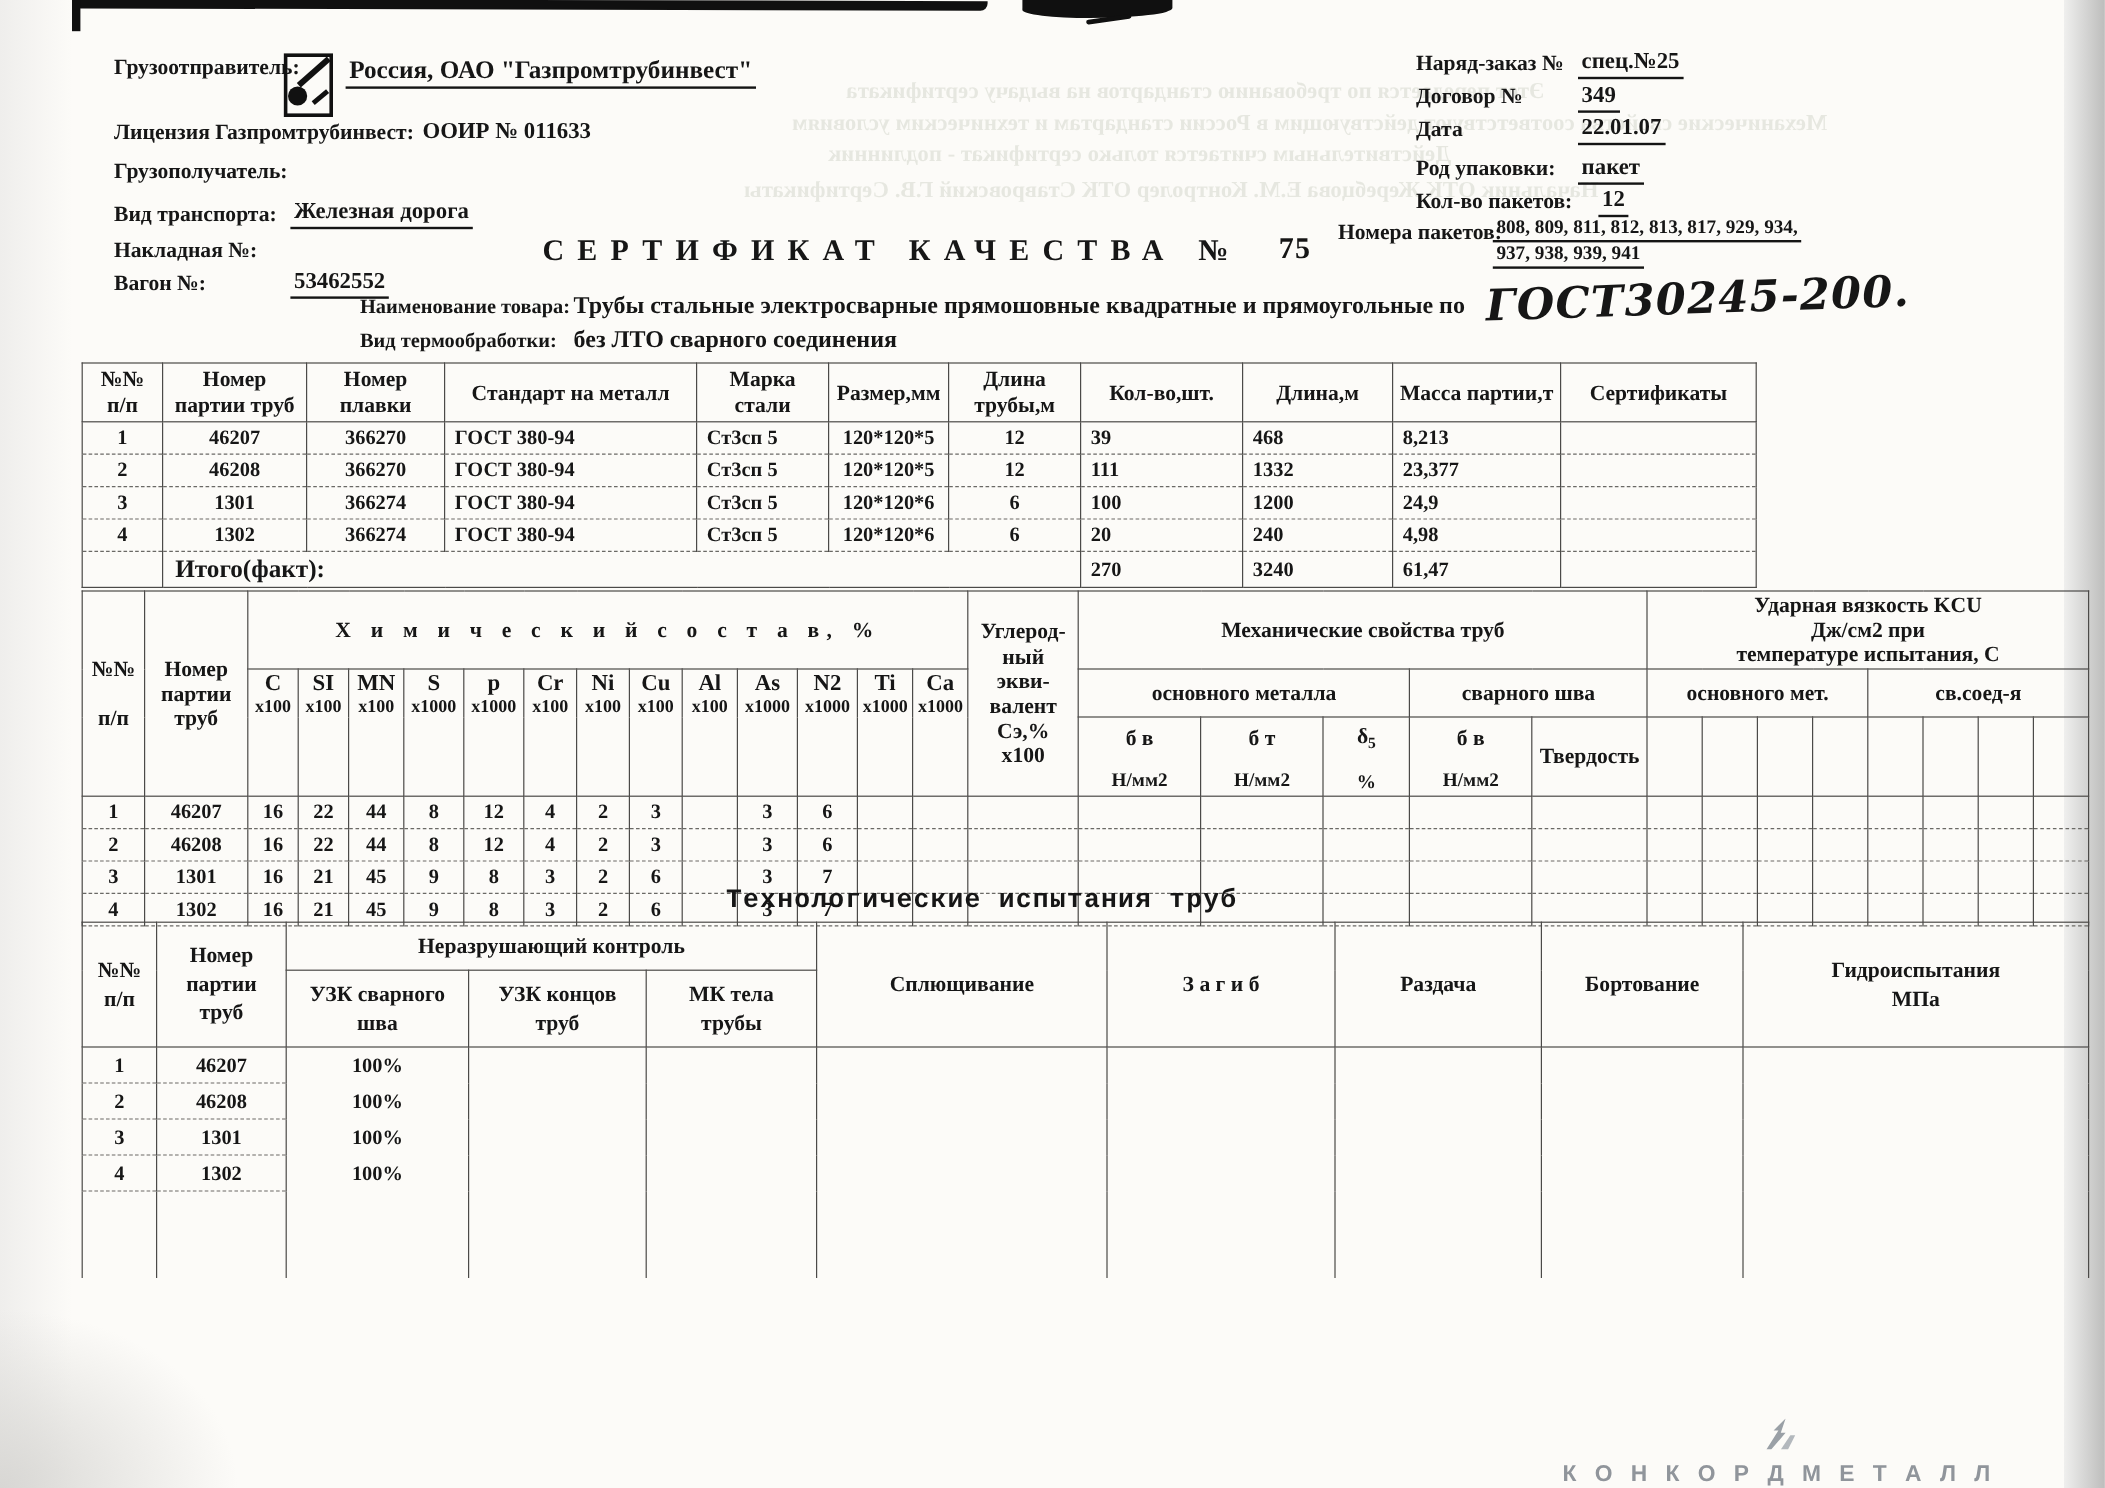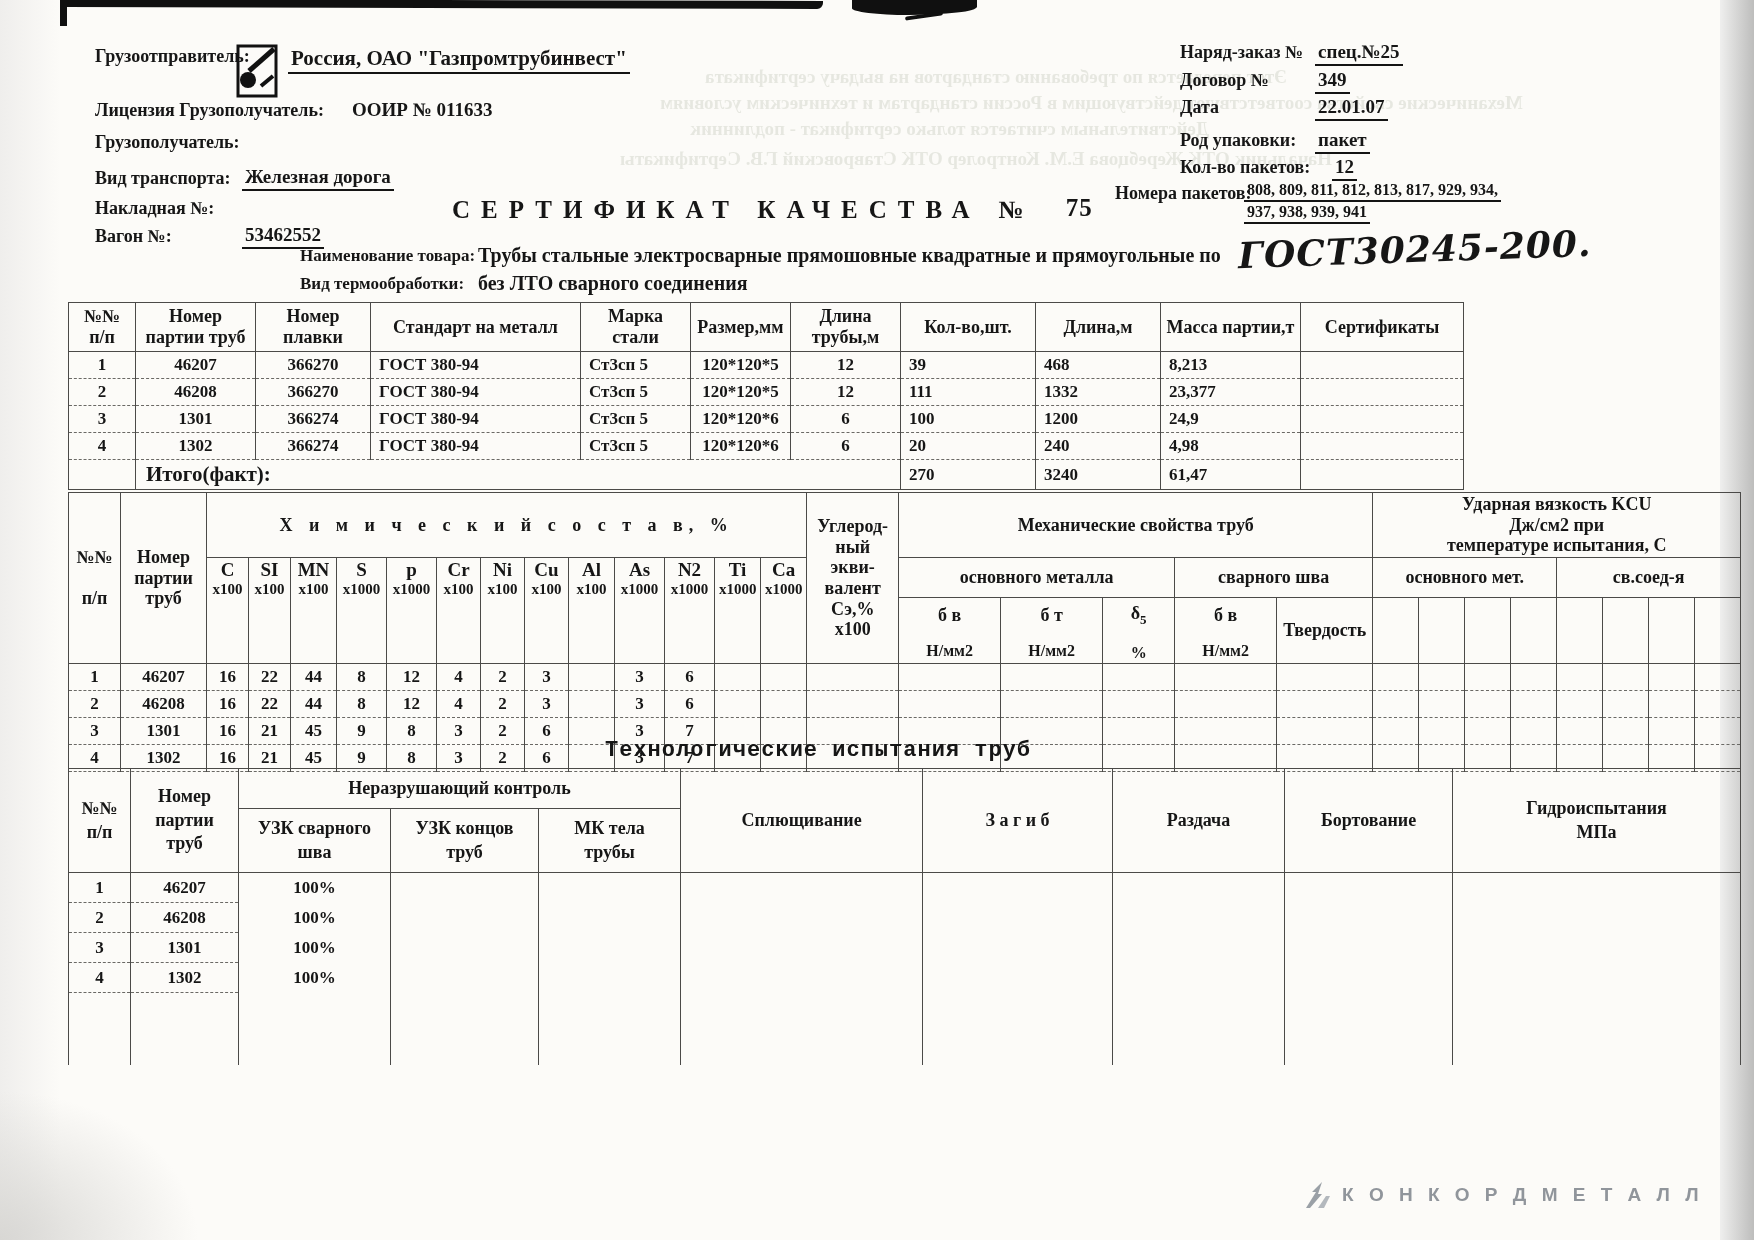--- a/index.html
+++ b/index.html
@@ -82,21 +82,21 @@
   #table3 tr.h1{height:40px;} #table3 tr.h2{height:64px;}
   #table3 th{vertical-align:middle;text-align:center;line-height:1.3;}
   #table3 tr.dr{height:30px;}
   #table3 td{text-align:center;border-top:none;border-bottom:none;}
   #table3 td.rb{border-bottom:1px dashed #6a6965;}
   #table3 tr.filler{height:72px;}
   #table3 tr.filler td{border-bottom:none;}
   
   .watermark{position:absolute;left:1302px;top:1182px;display:flex;align-items:center;gap:10px;
     color:#90959b;font-family:"Liberation Sans",sans-serif;font-weight:bold;font-size:19px;
-    letter-spacing:5px;}
+    letter-spacing:5px;flex-direction:column;}
 </style>
 </head>
 <body>
 
 <div class="page">
 
   <div class="edge-left"></div>
   <div class="edge-right"></div>
   <div class="corner-shadow"></div>
   <div class="art art1"></div>
@@ -113,21 +113,21 @@
     </div>
 
   <span class="abs lbl" style="left:95px;top:46px">Грузоотправитель:</span>
   <svg class="abs" style="left:236px;top:44px" width="42" height="56" viewBox="0 0 42 56">
     <rect x="2" y="2" width="38" height="50" fill="none" stroke="#111" stroke-width="3"></rect>
     <line x1="38" y1="5" x2="13" y2="27" stroke="#111" stroke-width="5"></line>
     <circle cx="12" cy="36" r="8" fill="#111"></circle>
     <line x1="25" y1="42" x2="37" y2="32" stroke="#111" stroke-width="4"></line>
   </svg>
   <span class="abs val uv shipper-value" style="left:288px;top:46px">Россия,  ОАО  "Газпромтрубинвест"</span>
-  <span class="abs lbl" style="left:95px;top:100px">Лицензия  Грузополучатель:</span>
+  <span class="abs lbl" style="left:95px;top:100px">Лицензия  Газпромтрубинвест:</span>
   <span class="abs val" style="left:352px;top:99px">ООИР  №  011633</span>
   <span class="abs lbl" style="left:95px;top:132px">Грузополучатель:</span>
   <span class="abs lbl" style="left:95px;top:168px">Вид  транспорта:</span>
   <span class="abs val uv" style="left:242px;top:166px">Железная  дорога</span>
   <span class="abs lbl" style="left:95px;top:198px">Накладная  №:</span>
   <span class="abs lbl" style="left:95px;top:226px">Вагон  №:</span>
   <span class="abs val uv" style="left:242px;top:224px">53462552</span>
 
   <span class="abs lbl" style="left:1180px;top:42px">Наряд-заказ  №</span>
   <span class="abs val uv" style="left:1315px;top:41px">спец.№25</span>

